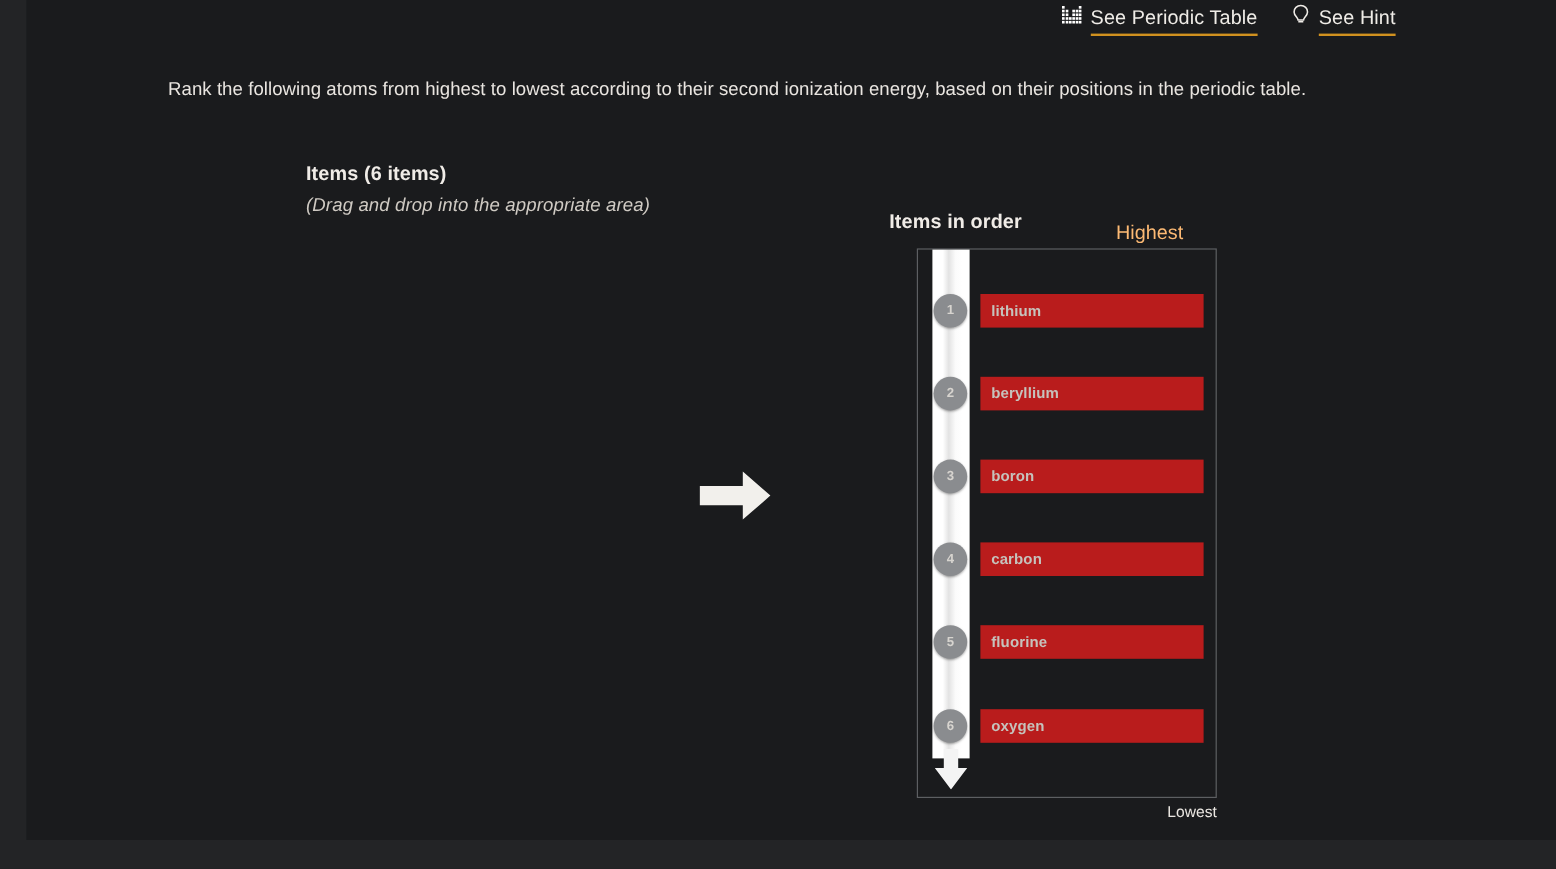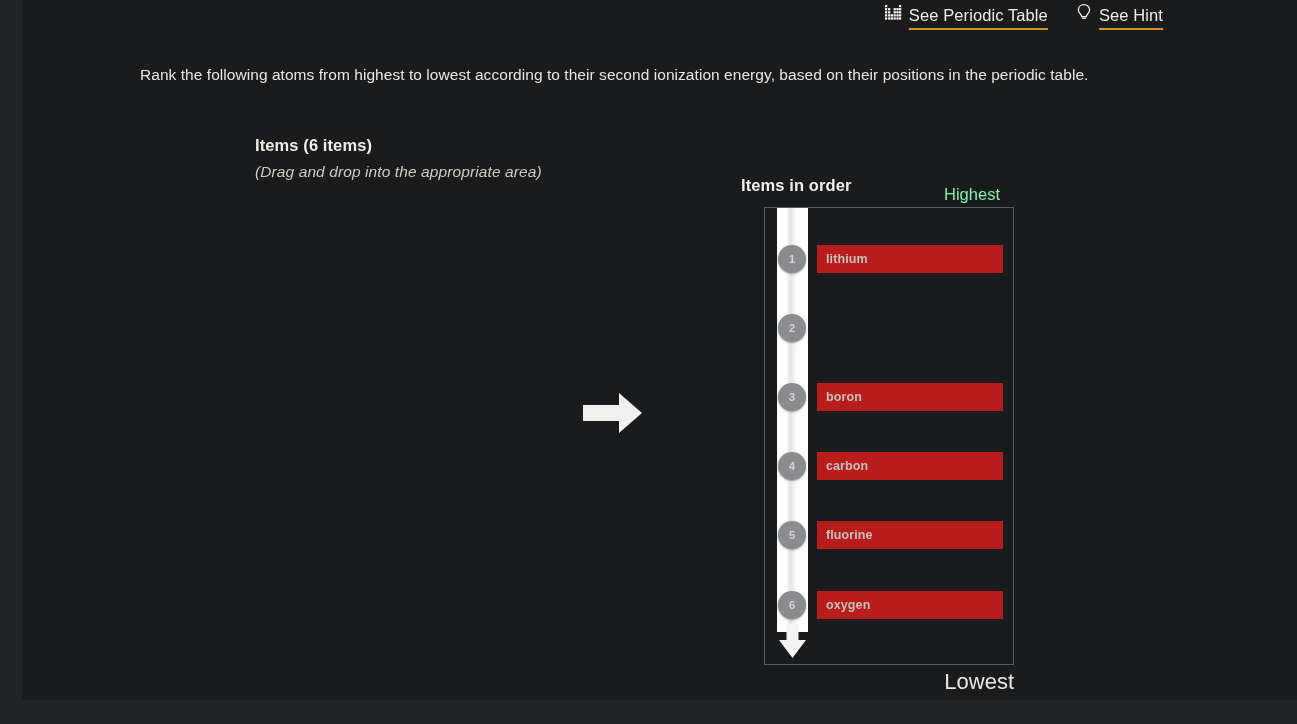--- a/index.html
+++ b/index.html
@@ -139,32 +139,32 @@
     width: 60px;
     height: 42px;
   }
 
   
   #highest-label {
     position: absolute;
     left: 908px;
     top: 185px;
     width: 84px;
-    text-align: center;
+    text-align: left;
     font-size: 16.5px;
-    color: #86efac;
+    color: #fdba74;
   }
 
   #lowest-label {
     position: absolute;
     left: 908px;
     top: 669px;
     width: 84px;
     text-align: right;
-    font-size: 22px;
+    font-size: 13px;
     color: #eae6e1;
   }
 
   #drop-zone {
     position: absolute;
     left: 742px;
     top: 207px;
     width: 250px;
     height: 458px;
     border: 1px solid #5d5f62;
@@ -334,20 +334,21 @@
 
       <div class="slots">
 
         <div class="slot" style="top:37px">
           <span class="slot-badge">1</span>
           <span class="slot-item">lithium</span>
         </div>
 
         <div class="slot" style="top:106px">
           <span class="slot-badge">2</span>
+          <span class="slot-item">beryllium</span>
         </div>
 
         <div class="slot" style="top:175px">
           <span class="slot-badge">3</span>
           <span class="slot-item">boron</span>
         </div>
 
         <div class="slot" style="top:244px">
           <span class="slot-badge">4</span>
           <span class="slot-item">carbon</span>

